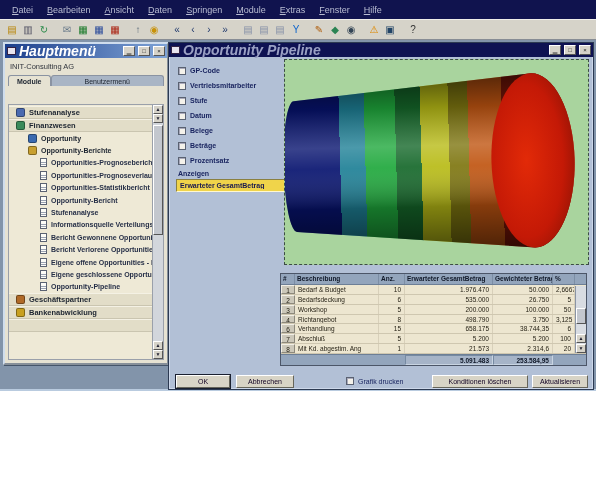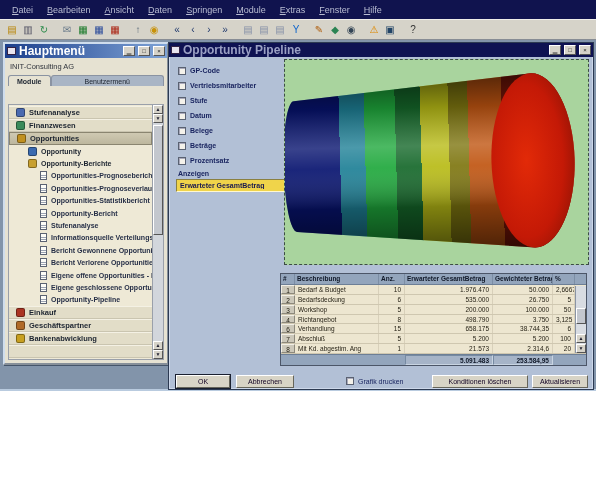--- a/index.html
+++ b/index.html
@@ -22,21 +22,21 @@
   
   .tbtn { width:12px; height:10px; background:#d6d3c9; border:1px solid;
     border-color:#fff #555 #555 #fff; font-size:6px; line-height:8px; text-align:center; color:#222; }
 
   
   .win-menu { position:absolute; left:3px; top:2px; width:166px; height:323px;
     background:#e6e2d2; border:2px outset #cfdded; box-shadow:1px 1px 0 #45556a; }
   .win-menu .titlebar { height:14px; background:linear-gradient(90deg,#1c3f8c,#7ea3d6);
     display:flex; align-items:center; gap:3px; padding:0 2px; }
   .wicon { width:9px; height:8px; background:#e8e4ee; border:1px solid #324; }
-  .ttext { color:#ffffff; font-size:12px; font-weight:bold; flex:1; white-space:nowrap; overflow:hidden; }
+  .ttext { color:#ffffff; font-size:14px; font-weight:bold; flex:1; white-space:nowrap; overflow:hidden;font-style:italic; }
   .sb-head { padding:3px 5px 0 5px; font-size:7.5px; color:#30343c; line-height:1.5; }
   .tabs { display:flex; margin:3px 3px 0 3px; }
   .tab { font-size:7px; padding:2px 8px 1px 8px; border:1px solid #8a93a2; border-bottom:none;
     border-radius:3px 3px 0 0; color:#1c2430; white-space:nowrap; }
   .tab.active { background:#e6e2d2; font-weight:bold; position:relative; z-index:2; }
   .tab.inactive { background:#a9b5c5; flex:1; text-align:center; }
   .tree-wrap { position:absolute; left:3px; right:3px; top:60px; bottom:3px;
     background:#eee9d6; border:1px solid #9aa0aa; display:flex; }
   .tree { flex:1; overflow:hidden; padding-top:1px; }
   .tree-row { display:flex; align-items:center; gap:4px; height:12.4px; font-size:7px;
@@ -180,24 +180,20 @@
       <div class="tree-wrap">
         <div class="tree" id="tree">
             <div class="tree-row l0">
               <span class="mod-icon" style="background: rgb(74, 106, 176);"></span>
               <span>Stufenanalyse</span>
             </div>
             <div class="tree-row l0">
               <span class="mod-icon" style="background: rgb(58, 138, 90);"></span>
               <span>Finanzwesen</span>
             </div>
-            <div class="tree-row l0 selected">
-              <span class="mod-icon" style="background: rgb(192, 144, 32);"></span>
-              <span>Opportunities</span>
-            </div>
             <div class="tree-row l1">
               <span class="mod-icon" style="background: rgb(58, 106, 176);"></span>
               <span>Opportunity</span>
             </div>
             <div class="tree-row l1">
               <span class="mod-icon" style="background: rgb(200, 160, 48);"></span>
               <span>Opportunity-Berichte</span>
             </div>
             <div class="tree-row l2">
               <span class="doc-icon"></span>
@@ -235,24 +231,20 @@
               <span class="doc-icon"></span>
               <span>Eigene offene Opportunities - Be</span>
             </div>
             <div class="tree-row l2">
               <span class="doc-icon"></span>
               <span>Eigene geschlossene Opportunit</span>
             </div>
             <div class="tree-row l2">
               <span class="doc-icon"></span>
               <span>Opportunity-Pipeline</span>
-            </div>
-            <div class="tree-row l0">
-              <span class="mod-icon" style="background: rgb(170, 51, 34);"></span>
-              <span>Einkauf</span>
             </div>
             <div class="tree-row l0">
               <span class="mod-icon" style="background: rgb(176, 106, 40);"></span>
               <span>Geschäftspartner</span>
             </div>
             <div class="tree-row l0">
               <span class="mod-icon" style="background: rgb(200, 160, 32);"></span>
               <span>Bankenabwicklung</span>
             </div>
             <div class="tree-row l0"></div>

